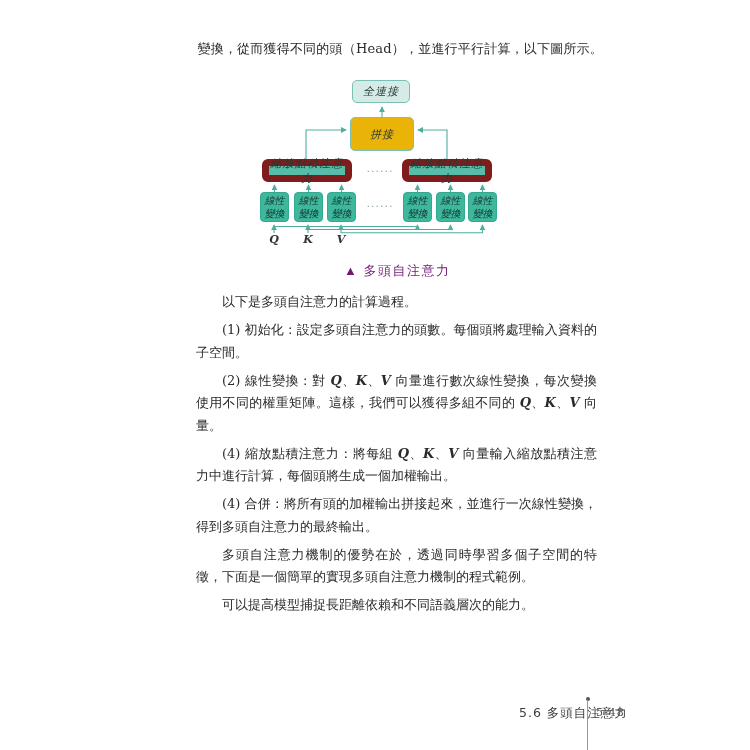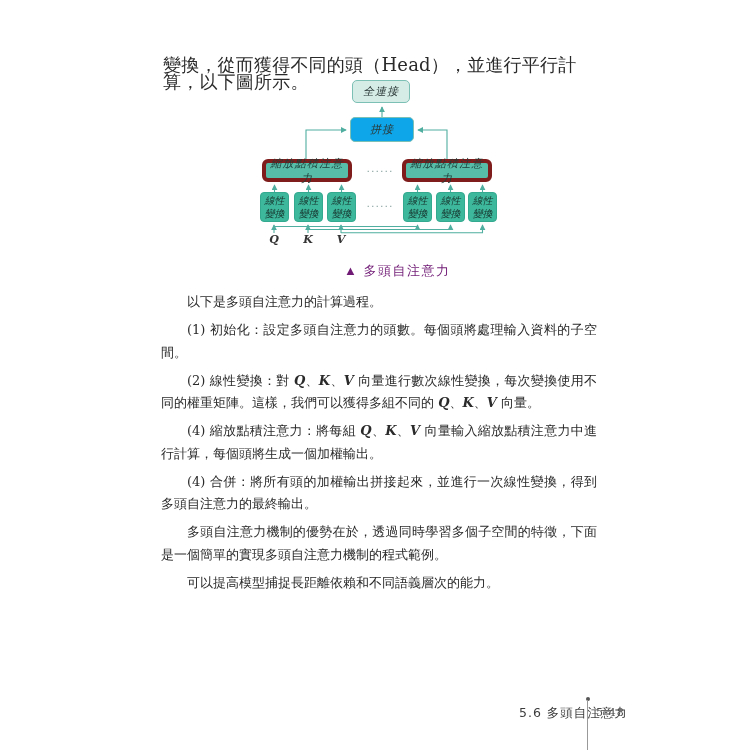--- a/index.html
+++ b/index.html
@@ -10,51 +10,52 @@
     height: 750px;
     background: #ffffff;
     overflow: hidden;
     font-family: "DejaVu Serif", "Liberation Serif", serif;
     color: #2a2a2a;
   }
 
   
   .intro {
     position: absolute;
-    left: 163px; top: 56px;
+    left: 163px; top: 40px;
     width: 440px;
-    font-size: 18px;
+    font-size: 13px;
     line-height: 17px;
     letter-spacing: 0.2px;
+    text-align: right;
   }
 
   
   .diagram { position: absolute; left: 0; top: 0; width: 750px; height: 280px; }
   .lines { position: absolute; left: 0; top: 0; pointer-events: none; }
 
   .node {
     position: absolute;
     display: flex; align-items: center; justify-content: center;
     text-align: center;
     border-radius: 5px;
     font-style: italic;
   }
   .fc {
     left: 352px; top: 80px; width: 58px; height: 23px;
     background: #d5ebe6; border: 1px solid #7cbfb4;
     font-size: 11px; color: #2b3a38; letter-spacing: 1px;
   }
   .concat {
-    left: 350px; top: 117px; width: 64px; height: 25px;
-    background: #0ea5e9; border: 1px solid #7cbfb4;
+    left: 350px; top: 117px; width: 64px; height: 34px;
+    background: #eab308; border: 1px solid #7cbfb4;
     font-size: 11px; color: #2b3a38; letter-spacing: 1px;
   }
   .attn {
     top: 159px; width: 90px; height: 23px;
-    background: #57bda9; border: 4px solid #7f1d1d;
+    background: #57bda9; border: 7px solid #7f1d1d;
     font-size: 11px; color: #1e3d37; letter-spacing: 1.2px;
     border-radius: 6px;
   }
   .attn-l { left: 262px; }
   .attn-r { left: 402px; }
   .lin {
     top: 192px; width: 29px; height: 30px;
     background: #3db89c; border: 1px solid #35a98f;
     font-size: 10px; line-height: 13px; color: #17352f;
     flex-direction: column; border-radius: 4px;
@@ -80,21 +81,21 @@
   
   .body {
     position: absolute;
     left: 161px; top: 291px;
     width: 436px;
     font-size: 13px;
     line-height: 22.5px;
     text-align: justify;
   }
   .body p { margin: 0 0 5.5px 0; }
-  .body p.indent { text-indent: 2em; }
+  .body p.indent { text-indent: 2em; margin-left: 35px; }
   .qkv { font-style: italic; font-weight: bold; }
 
   
   .f-section {
     position: absolute; left: 473px; top: 705px;
     font-family: "DejaVu Sans", "Liberation Sans", sans-serif;
     font-size: 12.5px; color: #3c3c3c; letter-spacing: 1px; margin-left: 46px;
   }
   .f-rule {
     position: absolute; left: 587px; top: 700px;

